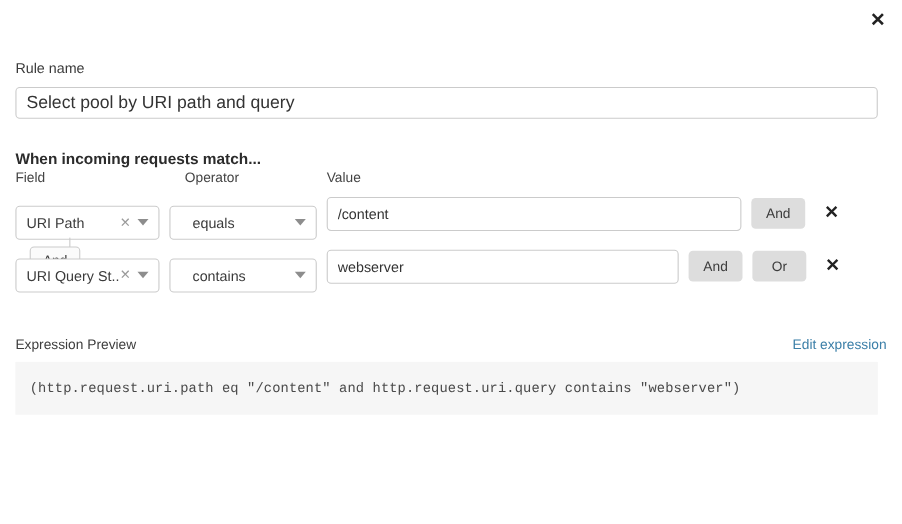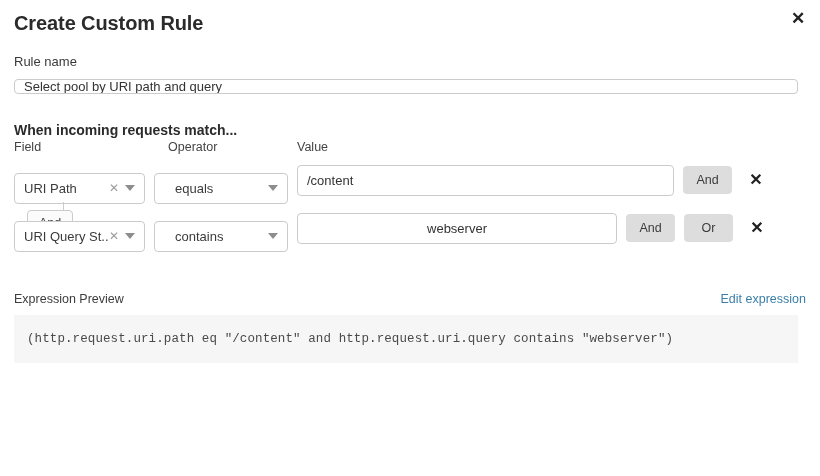--- a/index.html
+++ b/index.html
@@ -71,25 +71,25 @@
     font-size: 12px;
     color: #8a8a8a;
     margin-top: 3px;
     line-height: 16px;
   }
 
   .rule-name-input {
     display: block;
     box-sizing: border-box;
     width: 784px;
-    height: 15px;
+    height: 29px;
     margin-top: 9px;
     padding: 0 9px;
     font-family: "Liberation Sans", sans-serif;
-    font-size: 13px;
+    font-size: 16px;
     color: #333333;
     background: #ffffff;
     border: 1px solid #cbcbcb;
     border-radius: 4px;
     outline: none;
   }
 
   .match-heading {
     font-size: 14px;
     font-weight: bold;
@@ -179,21 +179,21 @@
     padding: 0 9px;
     font-family: "Liberation Sans", sans-serif;
     font-size: 13px;
     color: #333333;
     background: #ffffff;
     border: 1px solid #cbcbcb;
     border-radius: 4px;
     outline: none;
   }
   .value-row-1 { width: 377px; }
-  .value-row-2 { width: 320px; text-align: center; }
+  .value-row-2 { width: 320px; }
 
   .logic-btn {
     box-sizing: border-box;
     height: 28px;
     min-width: 49px;
     margin-left: 9px;
     padding: 0 11px;
     background: #dddddd;
     border: none;
     border-radius: 4px;
@@ -297,21 +297,20 @@
     white-space: nowrap;
     letter-spacing: 0.1px;
   }
 </style>
 </head>
 <body>
 
 <div class="dialog">
 
   <div class="dialog-header">
-    <div class="dialog-title">Create Custom Rule</div>
     <button class="close-btn">✕</button>
   </div>
 
   <div class="dialog-body">
 
     <div class="section-label">Rule name</div>
     <input class="rule-name-input" type="text" value="Select pool by URI path and query" style="">
 
     <div class="match-heading">When incoming requests match...</div>
 

